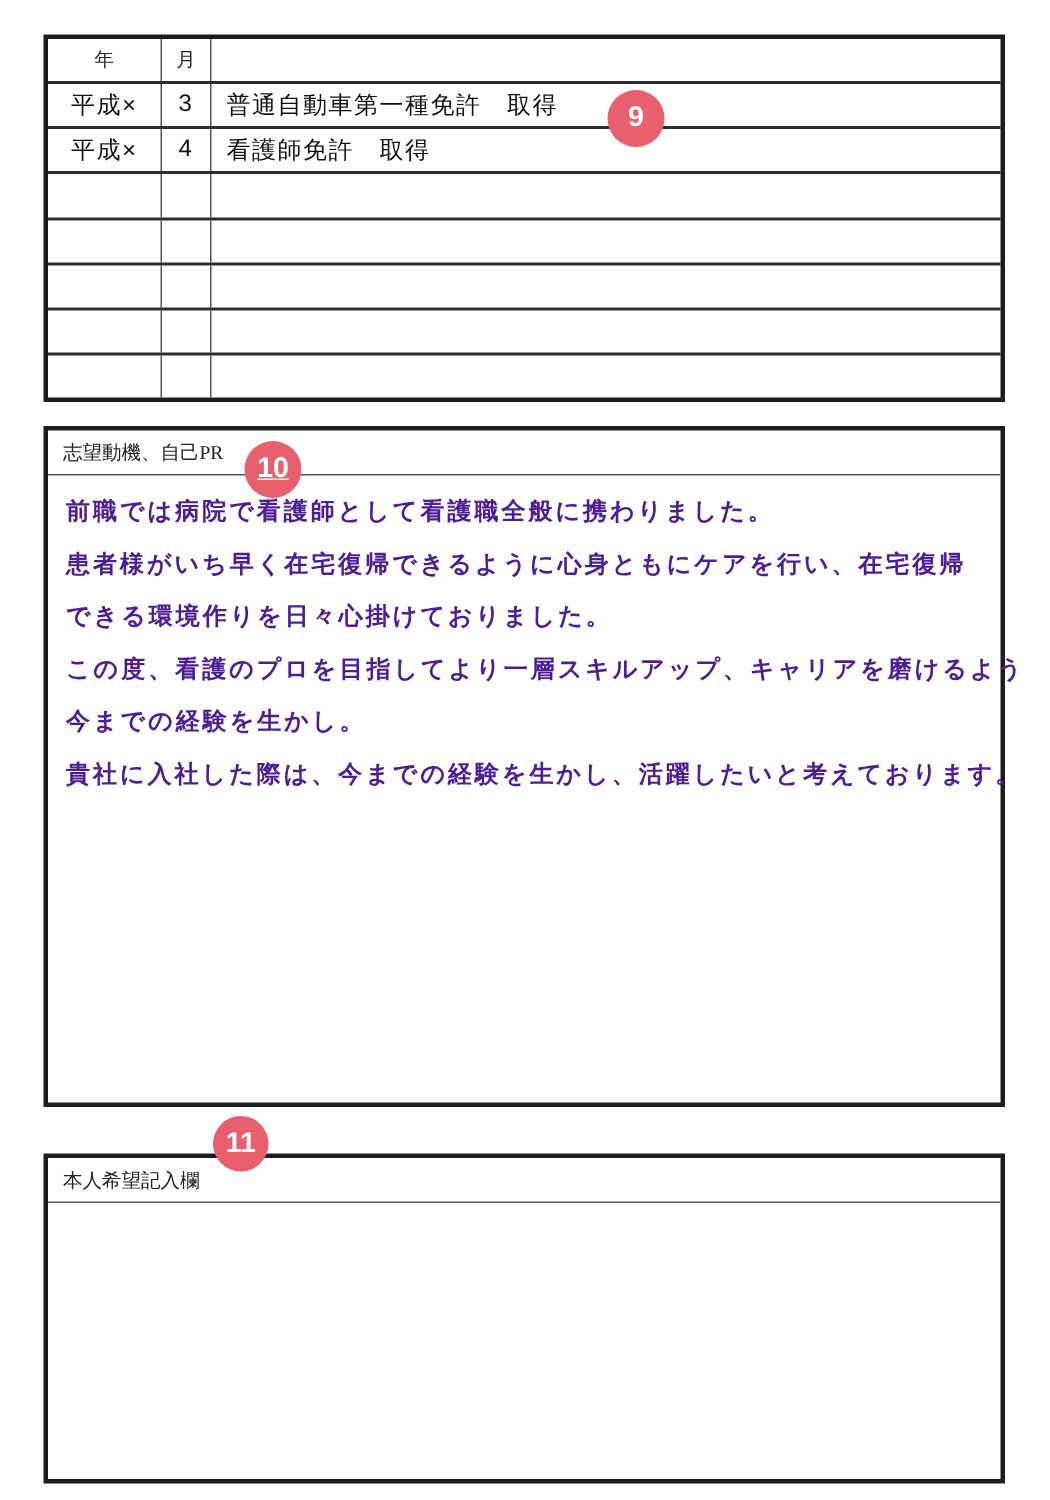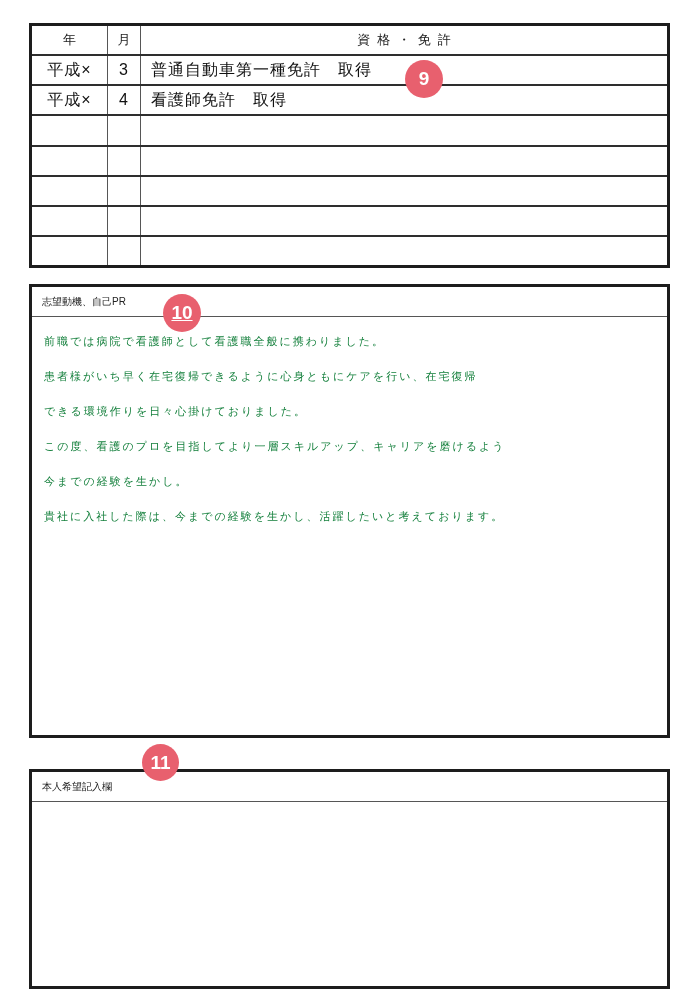--- a/index.html
+++ b/index.html
@@ -37,28 +37,29 @@
 
   
   .section-motivation { left: 29px; top: 284px; width: 641px; height: 454px; }
   .section-requests   { left: 29px; top: 753px; width: 641px; height: 220px; margin-top: 16px; }
   .section-header {
     height: 30px;
     border-bottom: 1.5px solid #565656;
     display: flex; align-items: center;
     padding-left: 10px;
   }
-  .section-title { font-size: 10px; color: #222; }
+  .section-title { font-size: 13px; color: #222; font-family: Liberation Serif, serif; }
   .section-body { padding: 7px 12px 0 12px; }
   .hand-line {
-    font-size: 11px;
+    font-size: 16px;
     letter-spacing: 2px;
     line-height: 35px;
-    color: #15803d;
+    color: #4c1d95;
     white-space: nowrap;
+    font-weight: bold;
   }
 
   
   .badge {
     position: absolute;
     border-radius: 50%;
     background: var(--badge-color, #e8606e);
     color: #fff;
     display: flex; align-items: center; justify-content: center;
     font-weight: bold; font-size: 19px;
@@ -70,23 +71,20 @@
 </style>
 </head>
 <body>
 
 <div>
 
   <div class="box qual-table">
     <div class="qrow qhead">
       <div class="c-year print-label">年</div>
       <div class="c-month print-label">月</div>
-      <div class="c-qual">
-        <span class="print-label spaced">資格・免許</span>
-      </div>
     </div>
 
     <div class="qrow">
       <div class="c-year hand-cell">平成×</div>
       <div class="c-month hand-cell">3</div>
       <div class="c-qual hand-cell">普通自動車第一種免許　取得</div>
     </div>
 
     <div class="qrow">
       <div class="c-year hand-cell">平成×</div>

